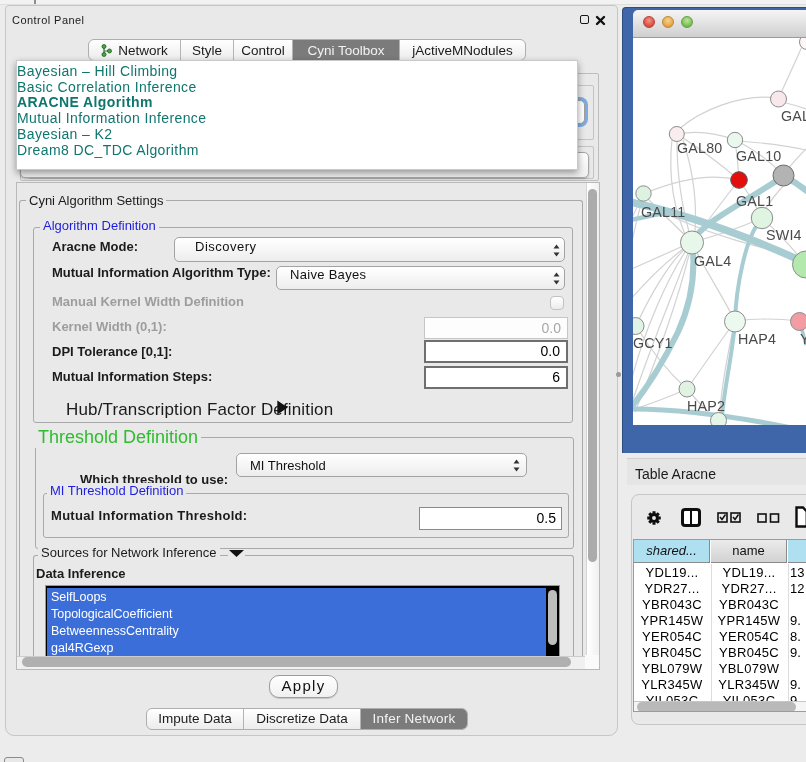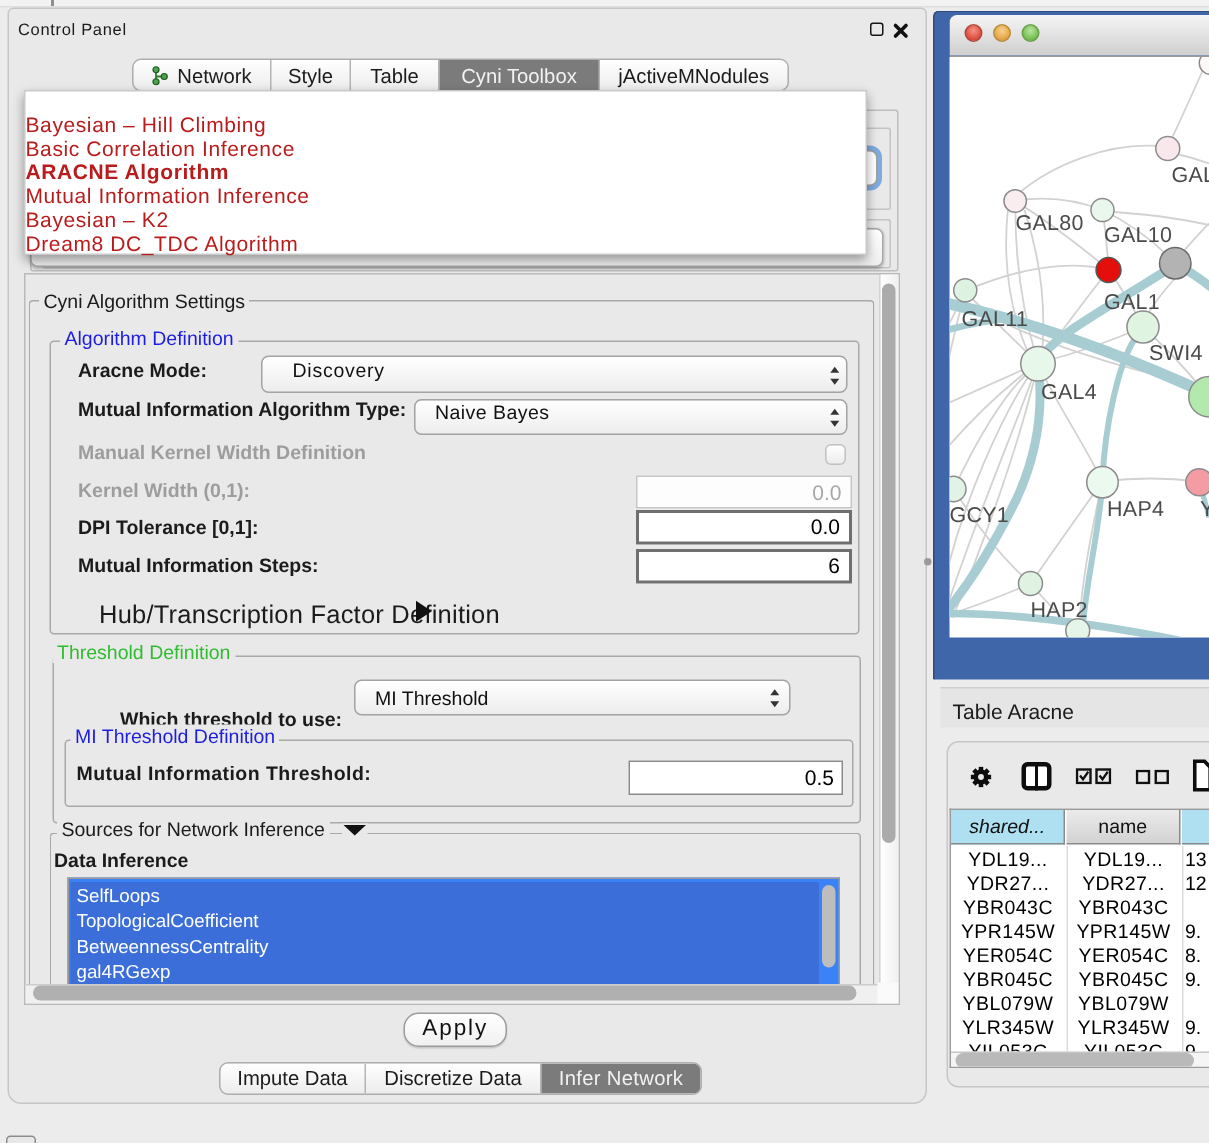--- a/index.html
+++ b/index.html
@@ -26,21 +26,21 @@
 <div class="abs" style="left:88px;top:39px;width:438px;height:22px;border:1px solid #aeaeae;border-radius:6px;background:linear-gradient(#ffffff,#ececec);overflow:hidden;display:flex;">
   <div style="width:92px;height:100%;border-right:1px solid #b4b4b4;display:flex;align-items:center;justify-content:center;font-size:13.5px;color:#1b1b1b;">
     <svg width="12" height="13" viewBox="0 0 12 13" style="margin-right:5px;">
         <path d="M3 3 L3 10 M3 7 L8 7" stroke="#2c7a2c" stroke-width="1.2" fill="none"></path>
         <circle cx="3" cy="2.5" r="2" fill="#4ca34c" stroke="#1d5c1d" stroke-width="0.8"></circle>
         <circle cx="8.5" cy="7" r="2" fill="#4ca34c" stroke="#1d5c1d" stroke-width="0.8"></circle>
         <circle cx="3" cy="10.5" r="2" fill="#4ca34c" stroke="#1d5c1d" stroke-width="0.8"></circle>
       </svg>
     Network</div>
   <div style="width:53px;height:100%;border-right:1px solid #b4b4b4;display:flex;align-items:center;justify-content:center;font-size:13.5px;color:#1b1b1b;">Style</div>
-  <div style="width:59px;height:100%;border-right:1px solid #b4b4b4;display:flex;align-items:center;justify-content:center;font-size:13.5px;color:#1b1b1b;">Table</div>
+  <div style="width:59px;height:100%;border-right:1px solid #b4b4b4;display:flex;align-items:center;justify-content:center;font-size:13.5px;color:#1b1b1b;">Control</div>
   <div style="width:107px;height:100%;border-right:1px solid #b4b4b4;display:flex;align-items:center;justify-content:center;font-size:13.5px;color:#f2f2f2;background:#7b7b7b;">Cyni Toolbox</div>
   <div style="flex:1;height:100%;display:flex;align-items:center;justify-content:center;font-size:13.5px;color:#1b1b1b;">jActiveMNodules</div>
 </div>
 
 <div class="abs" style="left:20px;top:73px;width:579px;height:108px;border:1px solid #bdbdbd;border-radius:2px;"></div>
 <div class="abs" style="left:28px;top:85px;width:566px;height:55px;border:1px solid #c3c3c3;border-radius:2px;"></div>
 <div class="abs" style="left:28px;top:146px;width:566px;height:33px;border:1px solid #c3c3c3;border-radius:2px;"></div>
 <div class="abs" style="left:36px;top:100px;width:549px;height:24px;background:#fff;border:1px solid #9f9f9f;border-radius:5px;box-shadow:0 0 0 3px rgba(90,150,220,0.75);"></div>
 <div class="abs" style="left:20px;top:152px;width:569px;height:26px;background:linear-gradient(#ffffff,#eeeeee);border:1px solid #a6a6a6;border-radius:5px;box-shadow:0 1px 2px rgba(0,0,0,0.25);"></div>
 
@@ -79,21 +79,21 @@
 
 <div class="abs" style="left:52px;top:369px;font-size:13px;font-weight:bold;color:#1b1b1b;">Mutual Information Steps:</div>
 <div class="abs" style="left:424px;top:366px;width:144px;height:23px;background:#ffffff;border:2px solid #6f6f6f;font-size:14px;color:#000;text-align:right;line-height:19px;padding-right:6px;">6</div>
 
 <div class="abs" style="left:51px;top:400px;font-size:17px;letter-spacing:0.15px;color:#1b1b1b;margin-left:15px;">Hub/Transcription Factor Definition</div>
 <svg class="abs" style="left:275px;top:399px;" width="14" height="17" viewBox="0 0 12 14">
     <path d="M2 1 L11 7 L2 13 Z" fill="#111"></path>
   </svg>
 
 <div class="abs" style="left:35px;top:437px;width:539px;height:112px;border:1px solid #a9a9a9;border-radius:3px;"></div>
-<div class="abs" style="left:35px;top:427px;padding:0 3px;background:#e9e9e9;font-size:13px;color:#2fbc2f;">Threshold Definition</div>
+<div class="abs" style="left:35px;top:427px;padding:0 3px;background:#e9e9e9;font-size:18px;color:#2fbc2f;">Threshold Definition</div>
 
 <div class="abs" style="left:80px;top:456px;font-size:13px;font-weight:bold;color:#1b1b1b;margin-top:16px;">Which threshold to use:</div>
 <div class="abs" style="left:236px;top:453px;width:291px;height:24px;background:linear-gradient(#ffffff,#ededed);border:1px solid #a3a3a3;border-radius:5px;"></div>
 <div class="abs" style="left:250px;top:458px;font-size:13px;color:#111;">MI Threshold</div>
 <svg class="abs" style="left:512px;top:459px;" width="9" height="13" viewBox="0 0 9 13">
     <path d="M4.5 0.5 L7.5 4.5 L1.5 4.5 Z" fill="#333"></path>
     <path d="M4.5 12.5 L7.5 8.5 L1.5 8.5 Z" fill="#333"></path>
   </svg>
 
 <div class="abs" style="left:43px;top:493px;width:526px;height:45px;border:1px solid #a9a9a9;border-radius:3px;"></div>
@@ -103,36 +103,36 @@
 <div class="abs" style="left:419px;top:507px;width:143px;height:23px;background:#ffffff;border:1px solid #8a8a8a;font-size:14px;color:#000;text-align:right;line-height:21px;padding-right:5px;">0.5</div>
 
 <div class="abs" style="left:33px;top:555px;width:541px;height:113px;border:1px solid #a9a9a9;border-radius:3px;border-bottom:none;"></div>
 <div class="abs" style="left:38px;top:545px;padding:0 3px;background:#e9e9e9;font-size:13px;color:#1b1b1b;">Sources for Network Inference</div>
 <svg class="abs" style="left:228px;top:549px;background:#e9e9e9;" width="17" height="9" viewBox="0 0 17 9">
     <path d="M1 1 L16 1 L8.5 8 Z" fill="#111"></path>
   </svg>
 
 <div class="abs" style="left:36px;top:566px;font-size:13px;font-weight:bold;color:#1b1b1b;">Data Inference</div>
 
-<div class="abs" style="left:45px;top:585px;width:515px;height:71px;background:#3b82f6;border:1px solid #9a9a9a;border-bottom:none;overflow:hidden;">
+<div class="abs" style="left:45px;top:585px;width:515px;height:71px;background:#000000;border:1px solid #9a9a9a;border-bottom:none;overflow:hidden;">
   <div style="position:absolute;left:1px;top:2px;width:499px;height:68px;background:#3c6ed9;"></div>
   <div style="position:absolute;left:5px;top:3px;font-size:12.5px;color:#fff;line-height:17px;">SelfLoops<br>TopologicalCoefficient<br>BetweennessCentrality<br>gal4RGexp</div>
   <div style="position:absolute;right:2px;top:4px;width:9px;height:55px;background:#bdbdbd;border-radius:5px;"></div>
 </div>
 
 <div class="abs" style="left:586px;top:183px;width:13px;height:473px;background:linear-gradient(to right,#ffffff,#f0f0f0);border-left:1px solid #d4d4d4;"></div>
 <div class="abs" style="left:588px;top:189px;width:9px;height:373px;background:#ababab;border-radius:5px;"></div>
 
 <div class="abs" style="left:17px;top:656px;width:569px;height:13px;background:#f0f0f0;border-top:1px solid #cccccc;"></div>
 <div class="abs" style="left:22px;top:657px;width:549px;height:10px;background:#b0b0b0;border-radius:5px;"></div>
 
 <div class="abs" style="left:585px;top:655px;width:14px;height:14px;background:#fafafa;"></div>
 
 <div class="abs" style="left:16px;top:60px;width:562px;height:110px;background:#ffffff;border:1px solid #c9c9c9;box-shadow:0 3px 7px rgba(0,0,0,0.38);z-index:50;">
-  <div style="position:absolute;left:0px;top:15px;font-size:14px;letter-spacing:0.4px;color:#b91c1c;line-height:15.7px;">Bayesian – Hill Climbing<br>Basic Correlation Inference<br><b>ARACNE Algorithm</b><br>Mutual Information Inference<br>Bayesian – K2<br>Dream8 DC_TDC Algorithm</div>
+  <div style="position:absolute;left:0px;top:3px;font-size:14px;letter-spacing:0.4px;color:#0f766e;line-height:15.7px;">Bayesian – Hill Climbing<br>Basic Correlation Inference<br><b>ARACNE Algorithm</b><br>Mutual Information Inference<br>Bayesian – K2<br>Dream8 DC_TDC Algorithm</div>
 </div>
 
 <div class="abs" style="left:269px;top:675px;width:69px;height:23px;background:linear-gradient(#ffffff,#f0f0f0);border:1px solid #9c9c9c;border-radius:10px;font-size:15px;letter-spacing:1.3px;color:#111;text-align:center;line-height:19px;box-shadow:0 1px 1px rgba(0,0,0,0.15);">Apply</div>
 
 <div class="abs" style="left:146px;top:708px;width:322px;height:22px;border:1px solid #aeaeae;border-radius:6px;background:linear-gradient(#ffffff,#ececec);overflow:hidden;display:flex;">
   <div style="width:97px;height:100%;border-right:1px solid #b4b4b4;display:flex;align-items:center;justify-content:center;font-size:13.5px;color:#1b1b1b;padding-bottom:2px;">Impute Data</div>
   <div style="width:117px;height:100%;border-right:1px solid #b4b4b4;display:flex;align-items:center;justify-content:center;font-size:13.5px;color:#1b1b1b;padding-bottom:2px;">Discretize Data</div>
   <div style="flex:1;height:100%;display:flex;align-items:center;justify-content:center;font-size:13.5px;letter-spacing:0.2px;color:#f2f2f2;background:#7b7b7b;padding-bottom:2px;">Infer Network</div>
 </div>
 

